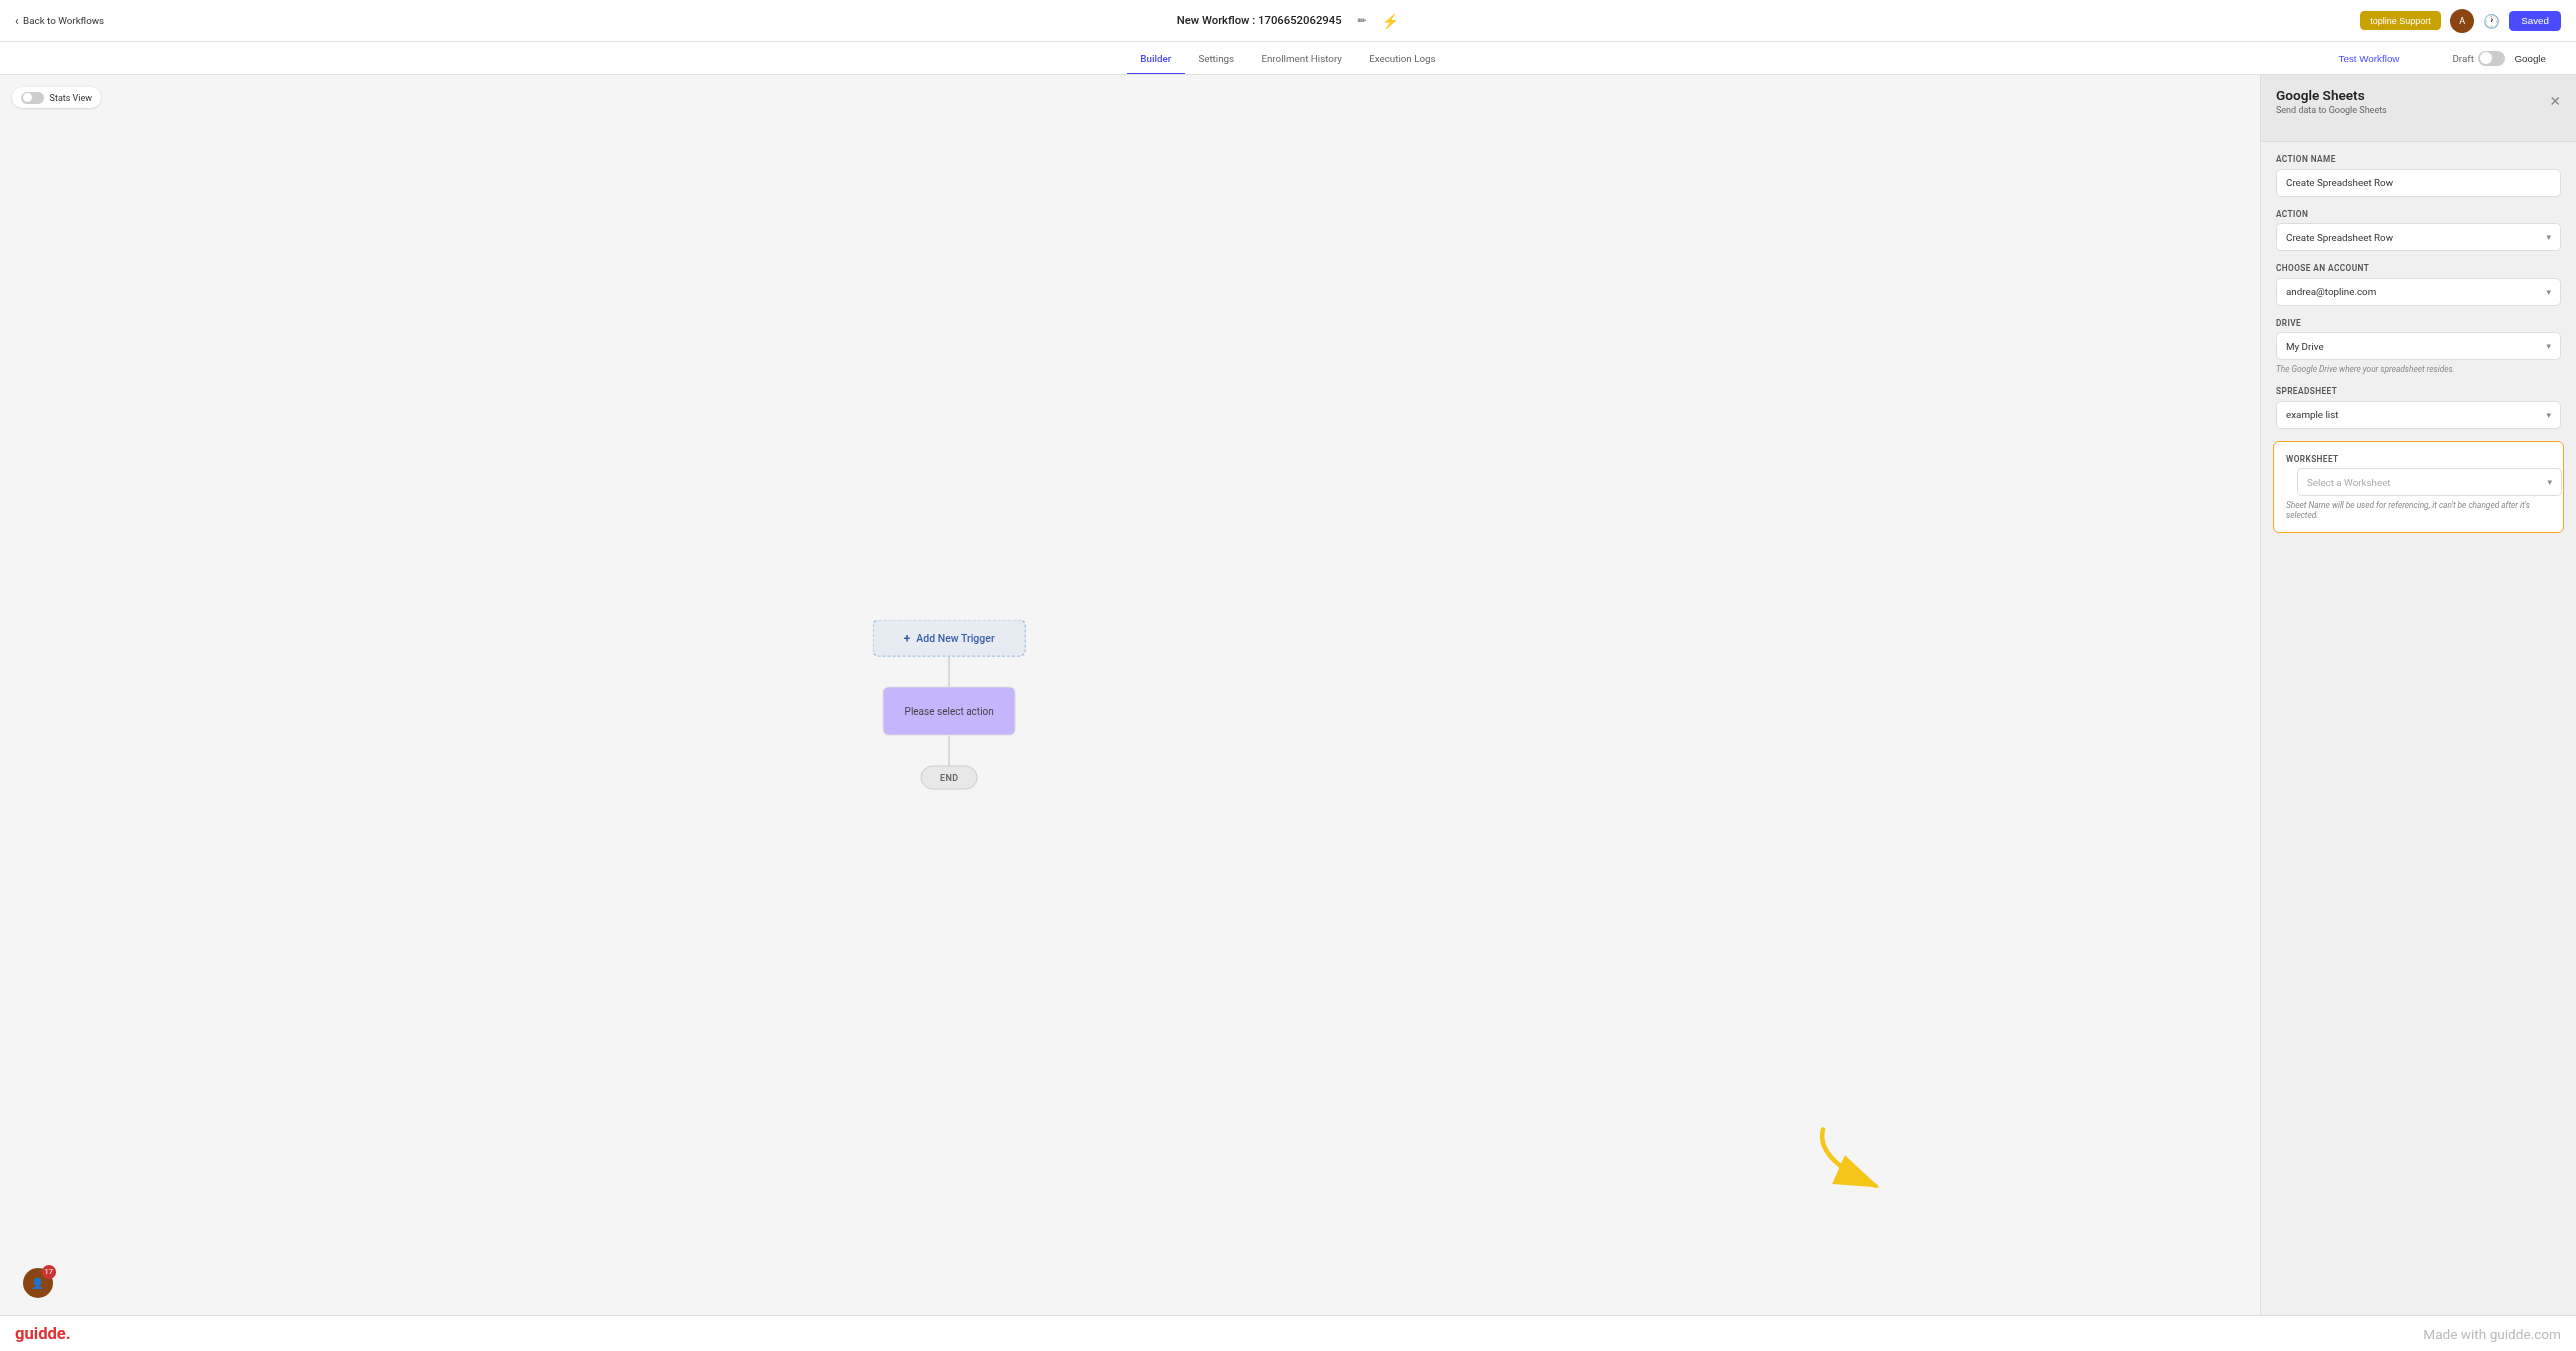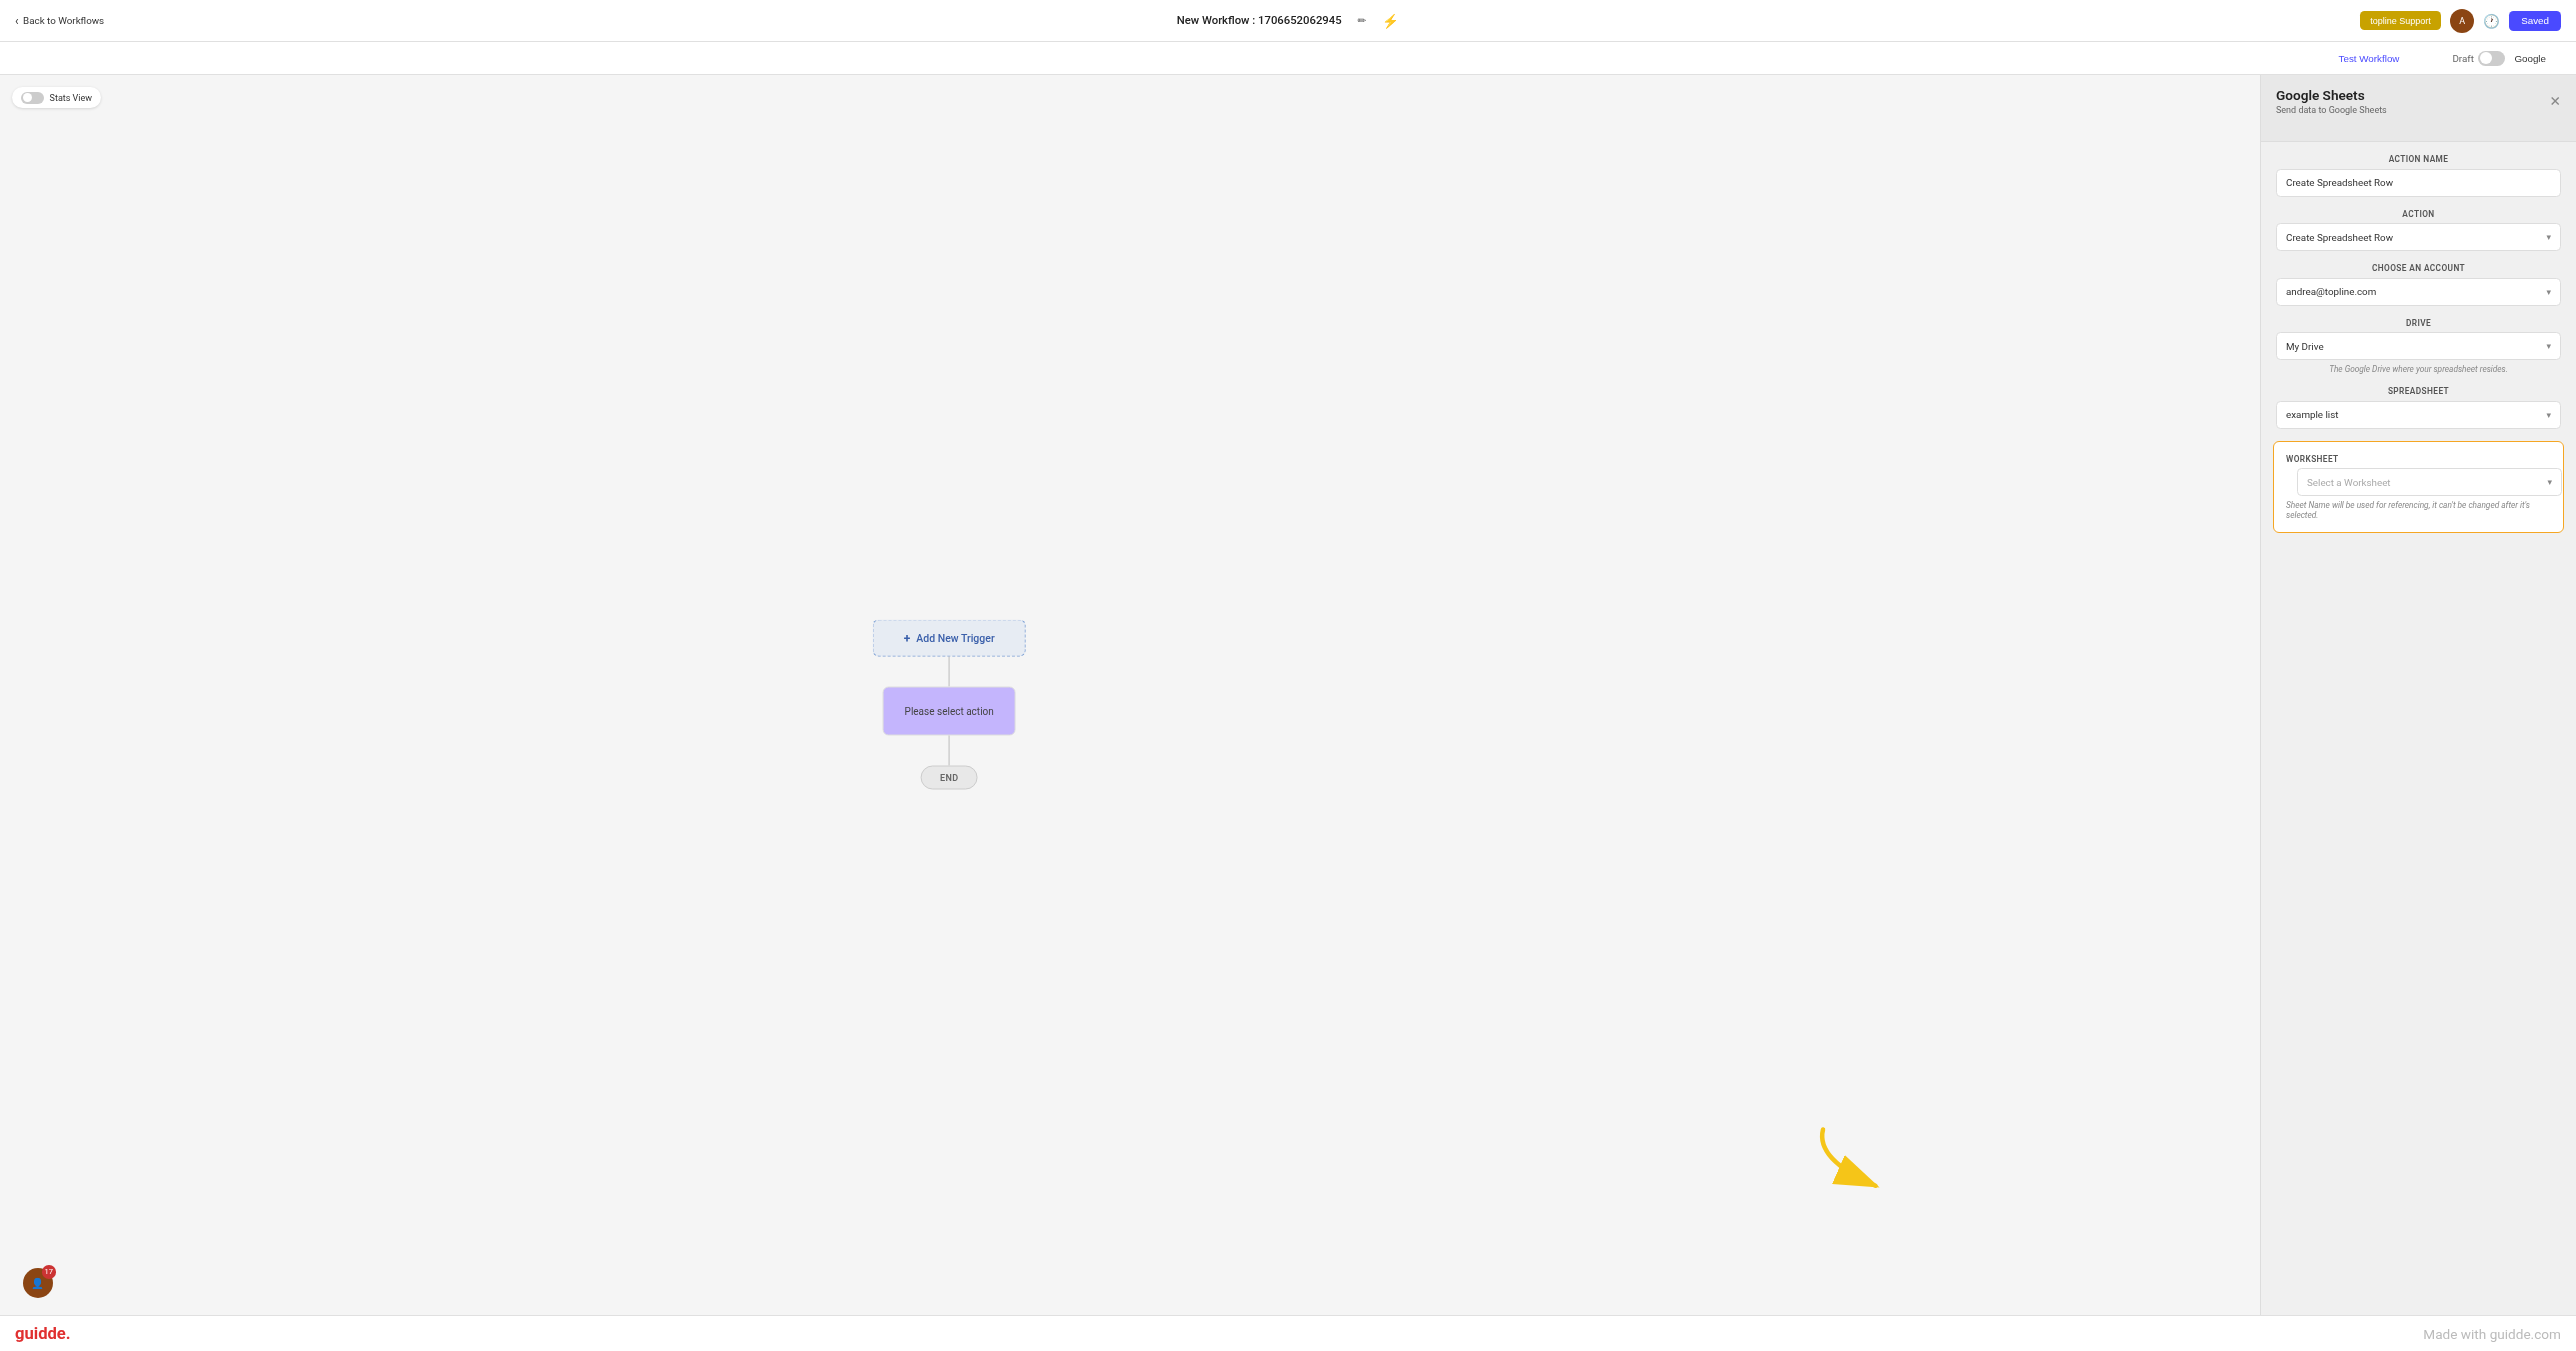--- a/index.html
+++ b/index.html
@@ -285,21 +285,20 @@
       font-size: 13.6px;
       cursor: pointer;
     }
     .panel-body {
       padding: 12px 15px;
       overflow-y: auto;
       flex: 1;
     }
     .field-group {
       margin-bottom: 12px;
-      text-align: center;
     }
     .field-label {
       font-size: 8.3px;
       font-weight: 600;
       color: #555;
       letter-spacing: 0.4px;
       margin-bottom: 4.5px;
       text-transform: uppercase;
     }
     .field-input {
@@ -438,20 +437,26 @@
   </div>
   <div class="nav-right">
     <button class="support-btn">topline Support</button>
     <div class="avatar">A</div>
     <span class="history-icon">🕐</span>
     <button class="saved-btn">Saved</button>
   </div>
 </nav>
 
 <div class="tab-bar">
+  <div class="tabs-left">
+    <div class="tab active">Builder</div>
+    <div class="tab">Settings</div>
+    <div class="tab">Enrollment History</div>
+    <div class="tab">Execution Logs</div>
+  </div>
   <div class="tabs-right">
     <button class="test-workflow-btn">Test Workflow</button>
     <div class="toggle-container">
       <span class="draft-label">Draft</span>
       <div class="toggle">
         <div class="toggle-knob"></div>
       </div>
     </div>
     <button class="publish-btn">Google</button>
   </div>

